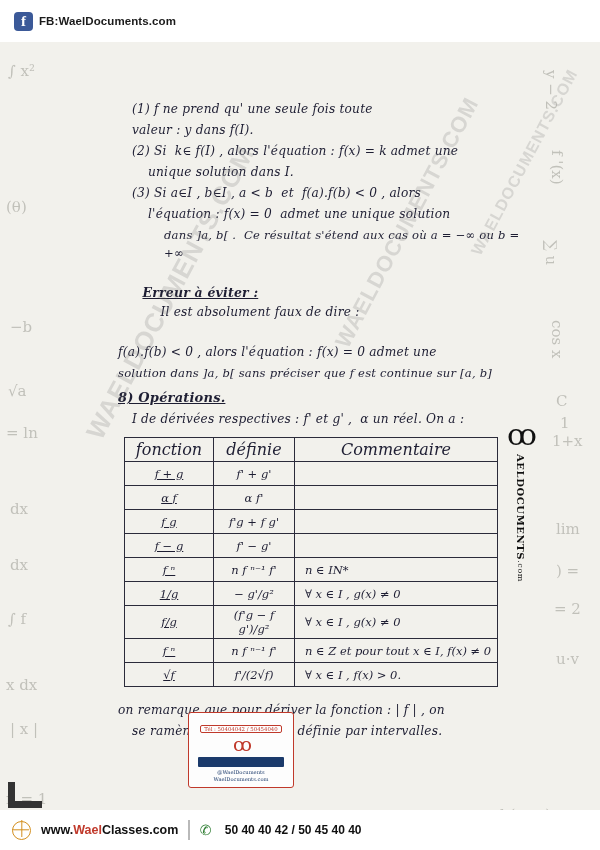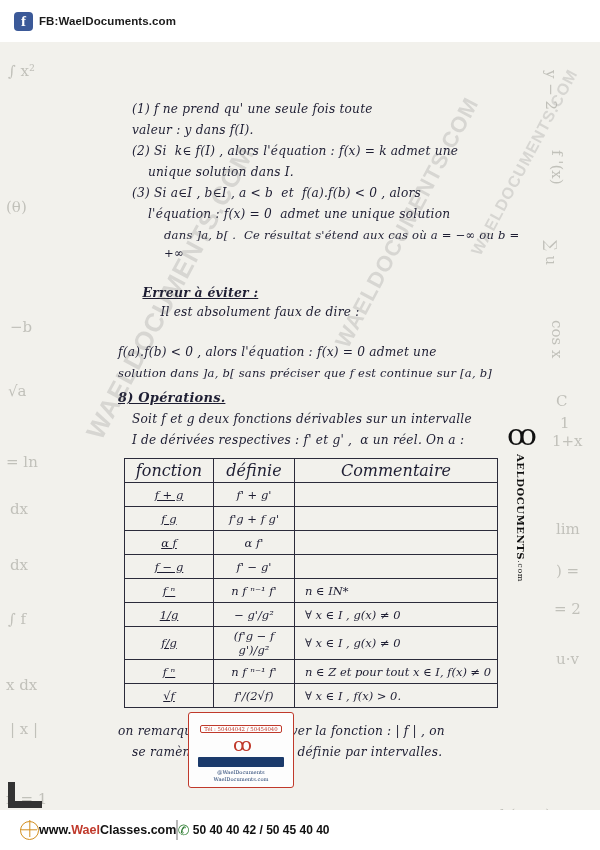--- a/index.html
+++ b/index.html
@@ -120,21 +120,22 @@
     height: 40px;
     background: #ffffff;
     z-index: 40;
   }
   #bottombar-inner {
     position: absolute;
     left: 0; top: 5px;
     width: 600px; height: 30px;
     display: flex;
     align-items: center;
-    padding: 0 20px;
+    gap: 10px;
+    padding: 0 12px;
     box-sizing: border-box;
   }
   .globe-icon {
     width: 17px; height: 17px;
     border-radius: 50%;
     border: 1.5px solid #d38f1f;
     position: relative;
     flex: 0 0 auto;
   }
   .globe-icon::before {
@@ -365,21 +366,21 @@
 </head>
 <body>
 
 <div id="page">
 
   <div class="bg-scribbles" id="scribbles">
       <span style="left: 8px; top: 62px; transform: rotate(0deg);">∫ x²</span>
       <span style="left: 6px; top: 198px; transform: rotate(0deg);">(θ)</span>
       <span style="left: 10px; top: 318px; transform: rotate(0deg);">−b</span>
       <span style="left: 8px; top: 382px; transform: rotate(0deg);">√a</span>
-      <span style="left: 6px; top: 453px; transform: rotate(0deg);">= ln</span>
+      <span style="left: 6px; top: 424px; transform: rotate(0deg);">= ln</span>
       <span style="left: 10px; top: 500px; transform: rotate(0deg);">dx</span>
       <span style="left: 10px; top: 556px; transform: rotate(0deg);">dx</span>
       <span style="left: 8px; top: 610px; transform: rotate(0deg);">∫ f</span>
       <span style="left: 6px; top: 676px; transform: rotate(0deg);">x dx</span>
       <span style="left: 10px; top: 720px; transform: rotate(0deg);">| x |</span>
       <span style="left: 6px; top: 790px; transform: rotate(0deg);">n = 1</span>
       <span style="left: 560px; top: 70px; transform: rotate(90deg);">y − 2</span>
       <span style="left: 566px; top: 150px; transform: rotate(90deg);">f '(x)</span>
       <span style="left: 560px; top: 240px; transform: rotate(90deg);">∑ u</span>
       <span style="left: 566px; top: 320px; transform: rotate(90deg);">cos x</span>
@@ -418,45 +419,44 @@
 
     <p class="line hw">
       <span class="err-title">Erreur à éviter :</span>
       <span style="padding-left:18px;">Il est absolument faux de dire :</span>
     </p>
     <p class="line hw">f(a).f(b) &lt; 0 , alors l'équation : f(x) = 0 admet une</p>
     <p class="line hw note-small">solution dans ]a, b[ sans préciser que f est continue sur [a, b]</p>
 
     <p class="line hw section-title">8) Opérations.</p>
 
-    <p class="line hw indent1">Soit f et g deux fonctions dérivables sur un intervalle</p>
     <p class="line hw indent1">I de dérivées respectives : f' et g' ,  α un réel. On a :</p>
 
     <table id="deriv-table">
       <thead>
         <tr>
           <th style="width:78px;">fonction</th>
           <th style="width:70px;">définie</th>
           <th style="width:192px;">Commentaire</th>
         </tr>
       </thead>
       <tbody id="deriv-body">
           <tr>
             <td class="c1">f + g</td>
             <td class="c2">f' + g'</td>
             <td class="c3"></td>
           </tr>
           <tr>
+            <td class="c1">α f</td>
+            <td class="c2">α f'</td>
+            <td class="c3"></td>
+          </tr>
+          <tr>
             <td class="c1">f g</td>
             <td class="c2">f'g + f g'</td>
-            <td class="c3"></td>
-          </tr>
-          <tr>
-            <td class="c1">α f</td>
-            <td class="c2">α f'</td>
             <td class="c3"></td>
           </tr>
           <tr>
             <td class="c1">f − g</td>
             <td class="c2">f' − g'</td>
             <td class="c3"></td>
           </tr>
           <tr>
             <td class="c1">f ⁿ</td>
             <td class="c2">n f ⁿ⁻¹ f'</td>

